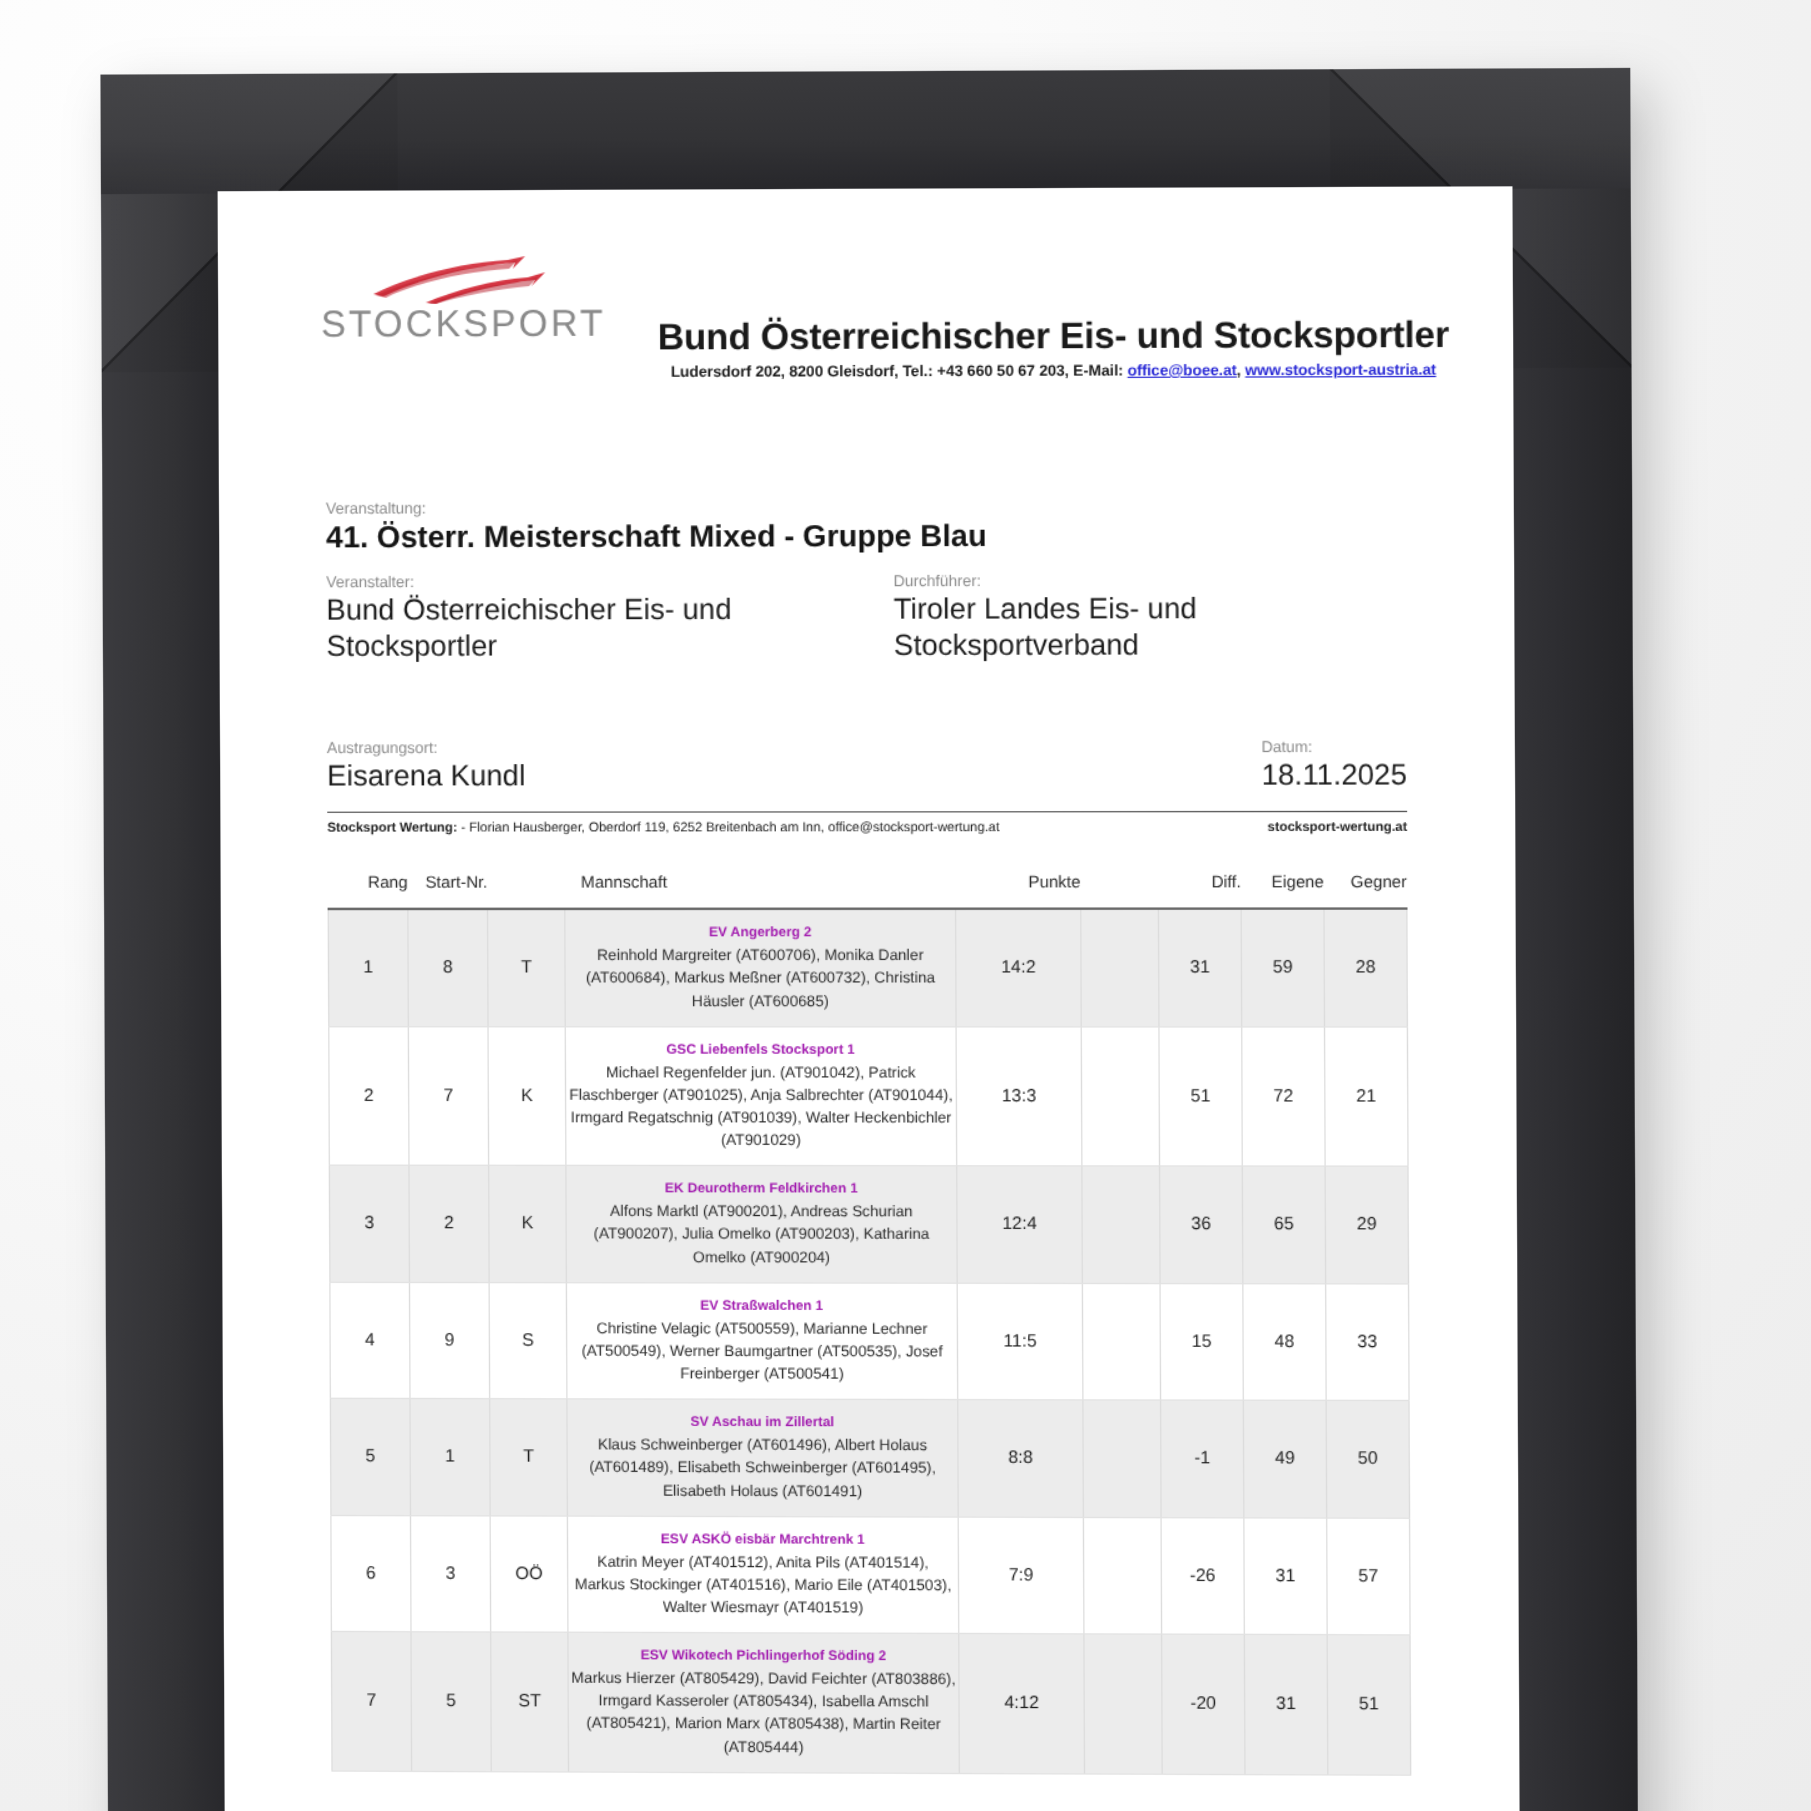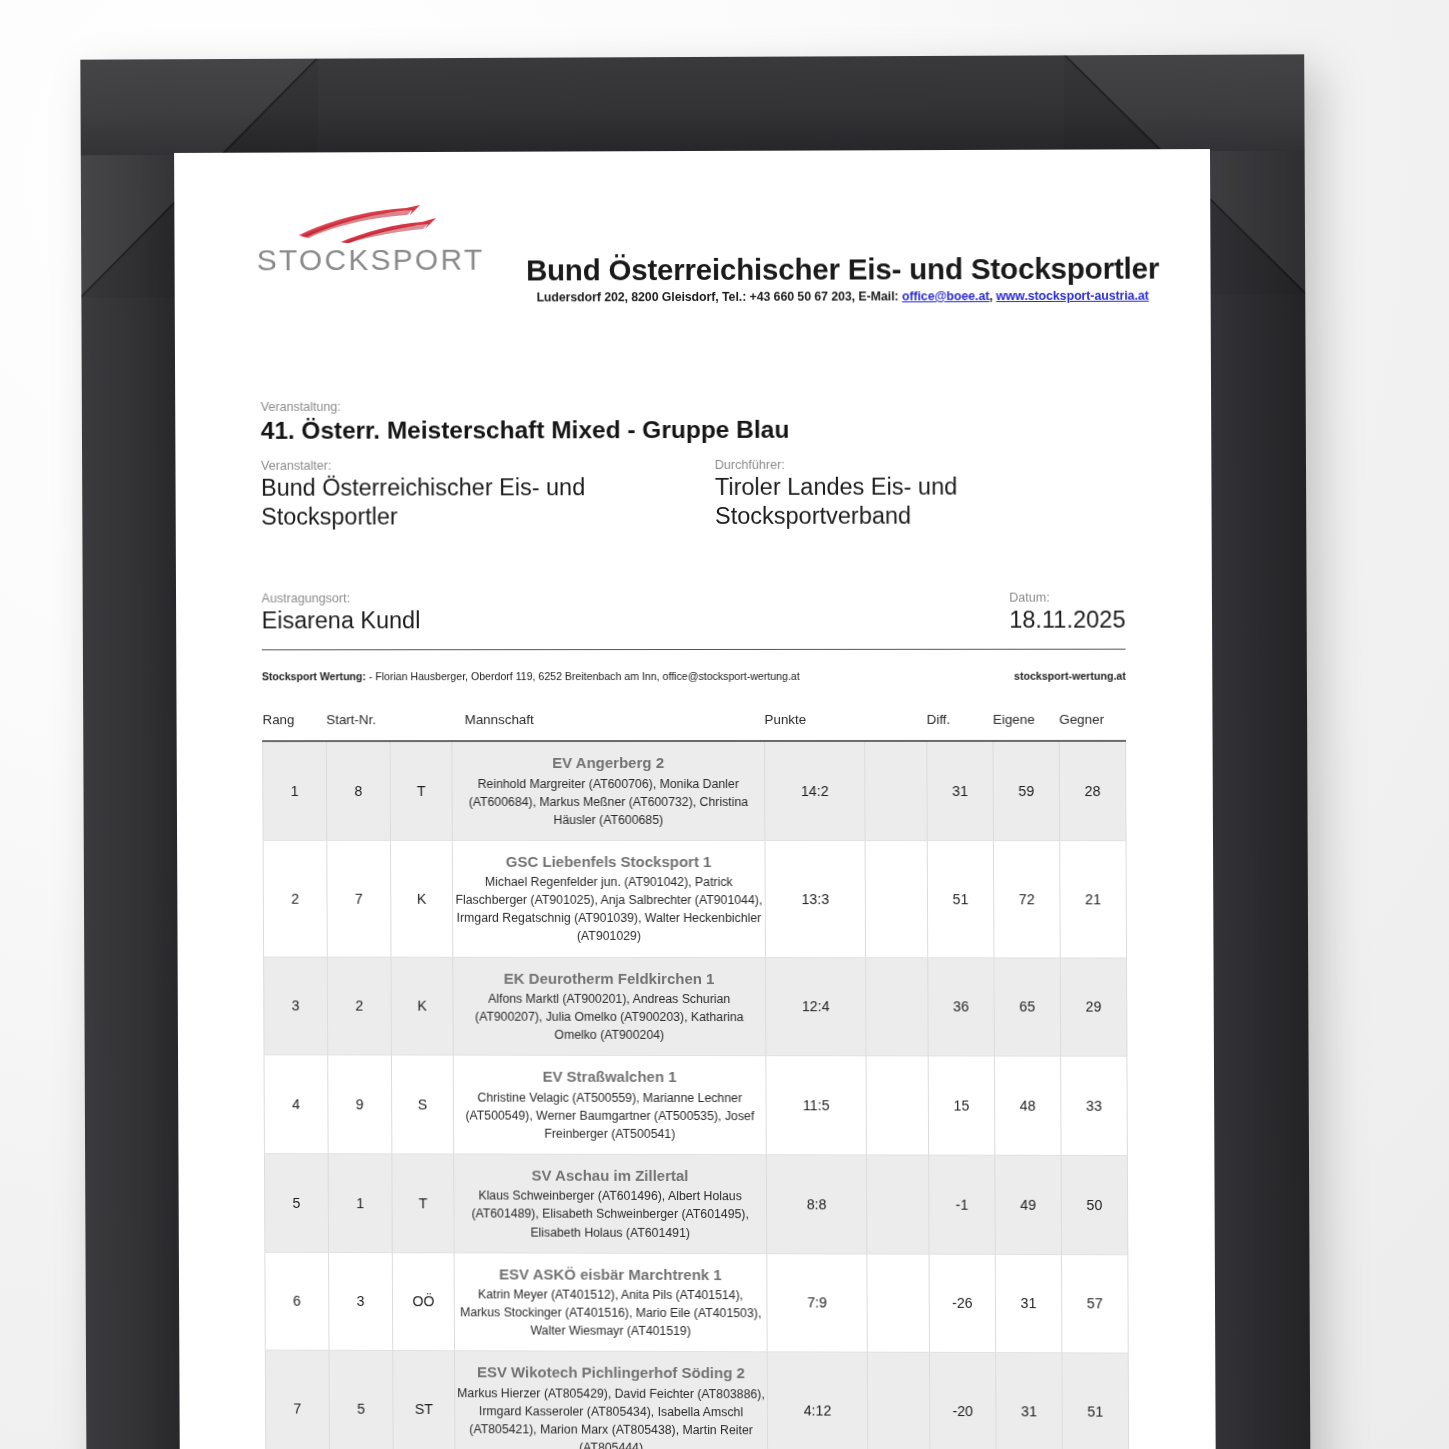--- a/index.html
+++ b/index.html
@@ -183,21 +183,21 @@
   }
   .place-left { flex: 1; }
   .place-right { text-align: left; margin-top: 48px; }
   #info-rule {
     border: 0;
     border-top: 1.6px solid #555;
     margin: 14px 0 0 0;
   }
   #credits {
     display: flex;
-    margin-top: 20px;
+    margin-top: 6px;
     font-size: 10.6px;
     color: #1c1c1c;
     align-items: baseline;
   }
   #credits-left { flex: 1; }
   #credits-left b { font-weight: 700; }
   #credits-right { font-weight: 700; text-align: center; }
 
   
   #results-heading {
@@ -211,21 +211,21 @@
     border-collapse: collapse;
     width: calc(100% - 172px);
     table-layout: fixed;
   }
   #results-table thead th {
     font-size: 13.4px;
     font-weight: 400;
     color: #2a2a2a;
     padding: 0 0 13px 0;
     border-bottom: 2.2px solid #6a6a6a;
-    text-align: left;
+    text-align: right;
     vertical-align: bottom;
   }
   #results-table thead th.th-team {
     text-align: left;
     padding-left: 13px;
   }
   #results-table tbody td {
     border-right: 1px solid #dcdcdc;
     border-bottom: 1px solid #e2e2e2;
     font-size: 14.2px;
@@ -236,23 +236,23 @@
   }
   #results-table tbody tr td:first-child { border-left: 1px solid #dcdcdc; }
   #results-table tbody tr.shade td { background: #ececec; }
   #results-table tbody tr.plain td { background: #ffffff; }
   td.team-cell {
     text-align: left;
     padding: 10px 12px 11px 13px;
     vertical-align: top;
   }
   .team-name {
-    font-size: 15px;
+    font-size: 11px;
     font-weight: 700;
-    color: #737373;
+    color: #a21caf;
     line-height: 1.3;
   }
   .team-players {
     font-size: 12.3px;
     color: #2b2b2b;
     line-height: 1.47;
     margin-top: 2px;
   }
   td.pts-cell { font-size: 14.4px; }
   .col-rang   { width: 64px; }

